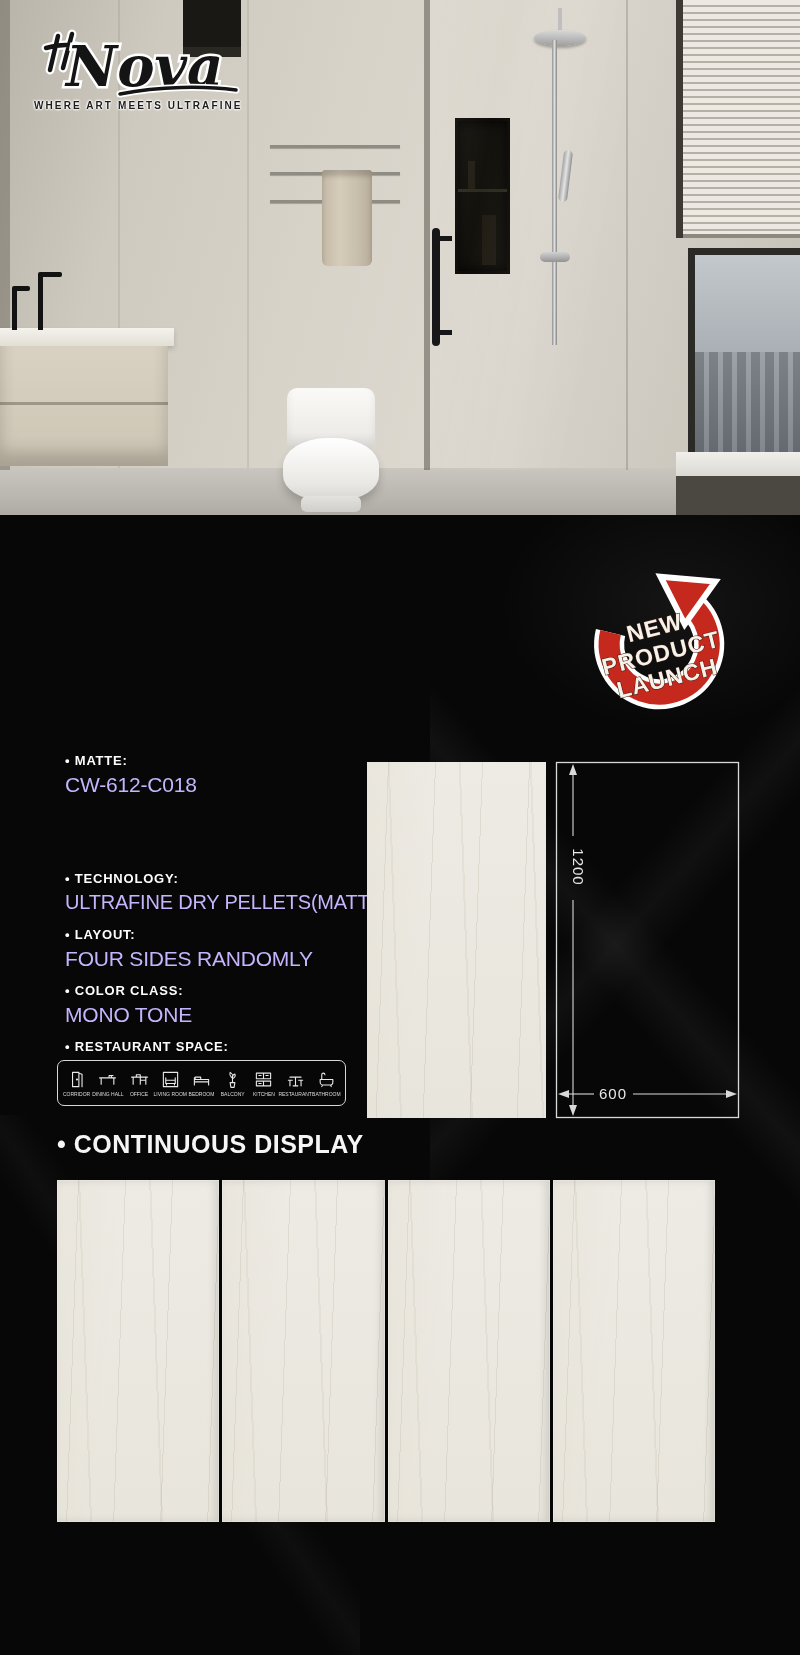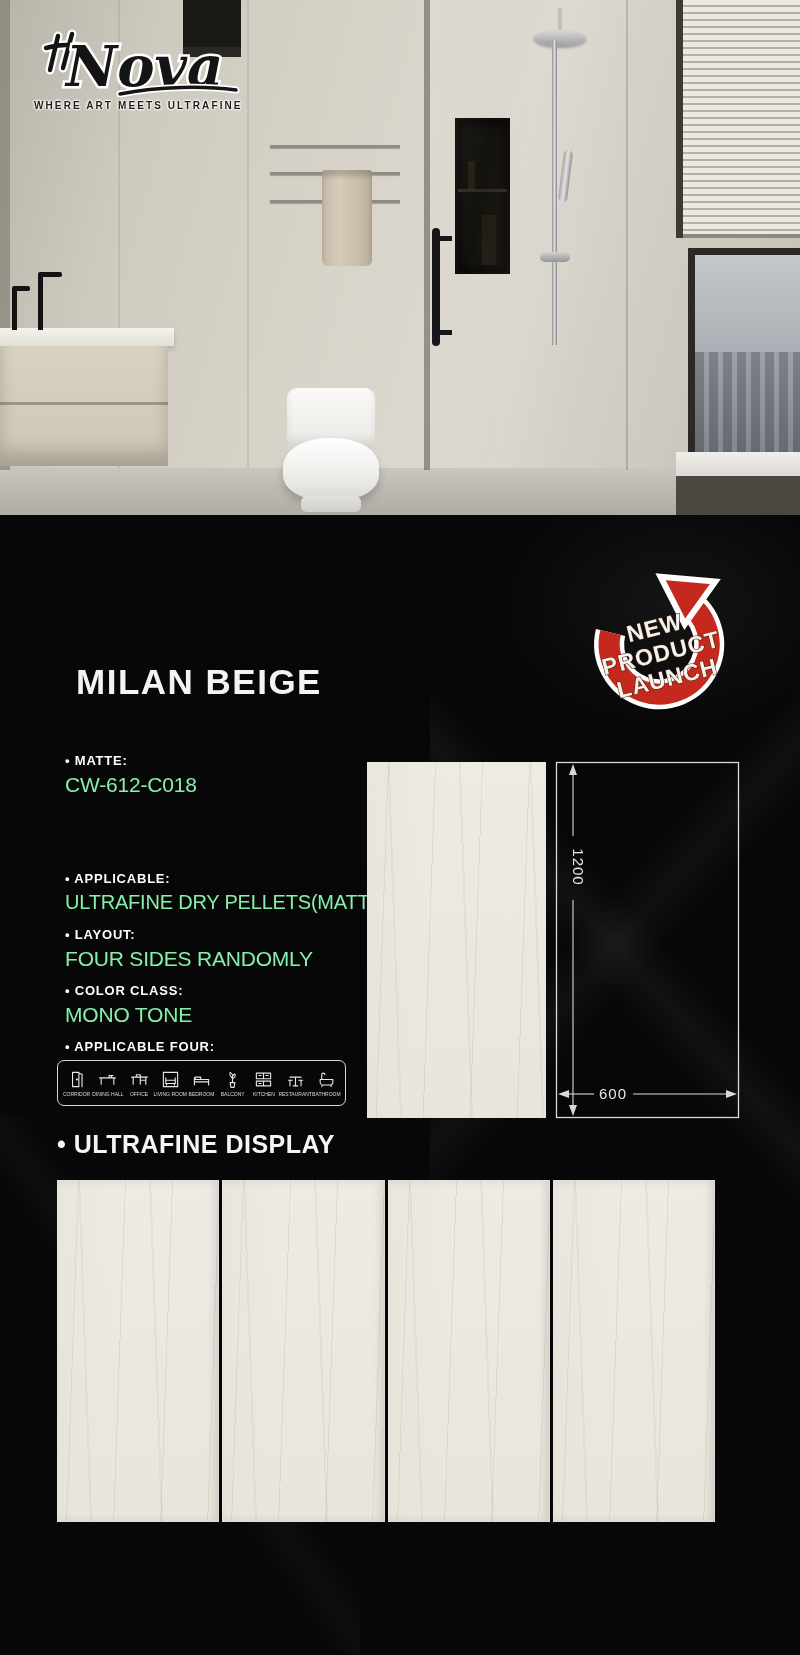--- a/index.html
+++ b/index.html
@@ -77,21 +77,21 @@
       background:linear-gradient(48deg,rgba(255,255,255,0) 44%,rgba(255,255,255,.045) 50%,rgba(255,255,255,0) 56%),
                  linear-gradient(-48deg,rgba(255,255,255,0) 44%,rgba(255,255,255,.04) 50%,rgba(255,255,255,0) 56%);}
   .s3{left:0;top:600px;width:360px;height:540px;
       background:linear-gradient(55deg,rgba(255,255,255,0) 45%,rgba(255,255,255,.03) 50%,rgba(255,255,255,0) 55%);}
 
   .title{position:absolute;left:76px;top:147px;margin:0;font-size:35px;font-weight:bold;
          letter-spacing:1.5px;color:#f3f3f3;}
 
   .spec{position:absolute;left:65px;}
   .spec .lab{font-size:13px;letter-spacing:.8px;color:#fdfdfd;font-weight:bold;}
-  .spec .val{margin-top:5px;font-size:21px;letter-spacing:-0.2px;color:#86efac;}
+  .spec .val{margin-top:5px;font-size:21px;letter-spacing:-0.2px;color:#c4b5fd;}
 
   .icons-box{position:absolute;left:57px;top:545px;width:289px;height:46px;border:1px solid #d8d8d8;
              border-radius:7px;display:flex;align-items:center;justify-content:space-around;padding:2px 3px;box-sizing:border-box;}
   .space-item{display:flex;flex-direction:column;align-items:center;width:31px;}
   .space-item svg{width:19px;height:19px;stroke:#e9e9e9;fill:none;stroke-width:1.4;
                   stroke-linecap:round;stroke-linejoin:round;}
   .space-item .slab{margin-top:2px;font-size:5px;letter-spacing:0;color:#dcdcdc;white-space:nowrap;}
 
   .stone{background:
       linear-gradient(97deg,rgba(214,204,184,.16) 0%,rgba(255,255,255,0) 35%),
@@ -175,53 +175,52 @@
       </svg>
       <div class="tagline">WHERE ART MEETS ULTRAFINE</div>
     </div>
   </div>
 
   <div class="info">
     <div class="sheen s1"></div>
     <div class="sheen s2"></div>
     <div class="sheen s3"></div>
 
-    <h1 class="title">MILAN BEIGE</h1>
 
     <div class="badge">
       <svg width="164" height="168" viewBox="0 0 164 168">
         <g transform="rotate(-14 82 92)">
           <path d="M38 64 A50 50 0 1 0 118 52" fill="none" stroke="#ffffff" stroke-width="30"></path>
           <path d="M38 64 A50 50 0 1 0 118 52" fill="none" stroke="#c5281c" stroke-width="21"></path>
           <polygon points="100,22 152,40 112,74" fill="#c5281c" stroke="#ffffff" stroke-width="6"></polygon>
           <text x="82" y="78" text-anchor="middle" font-size="23" fill="#f7f2e8" stroke="#3c1a14" stroke-width="1.1" paint-order="stroke" letter-spacing="1">NEW</text>
           <text x="82" y="104" text-anchor="middle" font-size="23" fill="#f7f2e8" stroke="#3c1a14" stroke-width="1.1" paint-order="stroke" letter-spacing="1">PRODUCT</text>
           <text x="82" y="130" text-anchor="middle" font-size="23" fill="#f7f2e8" stroke="#3c1a14" stroke-width="1.1" paint-order="stroke" letter-spacing="1">LAUNCH</text>
         </g>
       </svg>
     </div>
 
     <div class="spec" style="top:238px">
       <div class="lab">• MATTE:</div>
       <div class="val">CW-612-C018</div>
     </div>
     <div class="spec" style="top:356px">
-      <div class="lab">• APPLICABLE:</div>
+      <div class="lab">• TECHNOLOGY:</div>
       <div class="val" style="font-size:20px">ULTRAFINE DRY PELLETS(MATTE)</div>
     </div>
     <div class="spec" style="top:468px">
       <div class="lab">• COLOR CLASS:</div>
       <div class="val">MONO TONE</div>
     </div>
     <div class="spec" style="top:412px">
       <div class="lab">• LAYOUT:</div>
       <div class="val">FOUR SIDES RANDOMLY</div>
     </div>
     <div class="spec" style="top:524px">
-      <div class="lab">• APPLICABLE FOUR:</div>
+      <div class="lab">• RESTAURANT SPACE:</div>
     </div>
 
     <div class="icons-box">
       <div class="space-item">
         <svg viewBox="0 0 24 24">
           <path d="M7 21V3h8v18H7z M15 4l4 1.5V21"></path>
             <circle cx="12.6" cy="12" r="0.7"></circle>
         </svg>
         <div class="slab">CORRIDOR</div>
       </div>
@@ -285,21 +284,21 @@
       <line x1="26" y1="146" x2="26" y2="354" stroke="#d9d9d9" stroke-width="1.1"></line>
       <polygon points="26,362 22,351 30,351" fill="#d9d9d9"></polygon>
 
       <polygon points="11,340 22,336 22,344" fill="#d9d9d9"></polygon>
       <line x1="20" y1="340" x2="47" y2="340" stroke="#d9d9d9" stroke-width="1.1"></line>
       <text x="66" y="345" text-anchor="middle">600</text>
       <line x1="86" y1="340" x2="181" y2="340" stroke="#d9d9d9" stroke-width="1.1"></line>
       <polygon points="190,340 179,336 179,344" fill="#d9d9d9"></polygon>
     </svg>
 
-    <h2 class="cd-head">• ULTRAFINE DISPLAY</h2>
+    <h2 class="cd-head">• CONTINUOUS DISPLAY</h2>
     <div class="tile-row">
       <div class="panel stone"></div>
       <div class="panel stone"></div>
       <div class="panel stone"></div>
       <div class="panel stone"></div>
     </div>
   </div>
 </div>
 
 </body></html>

